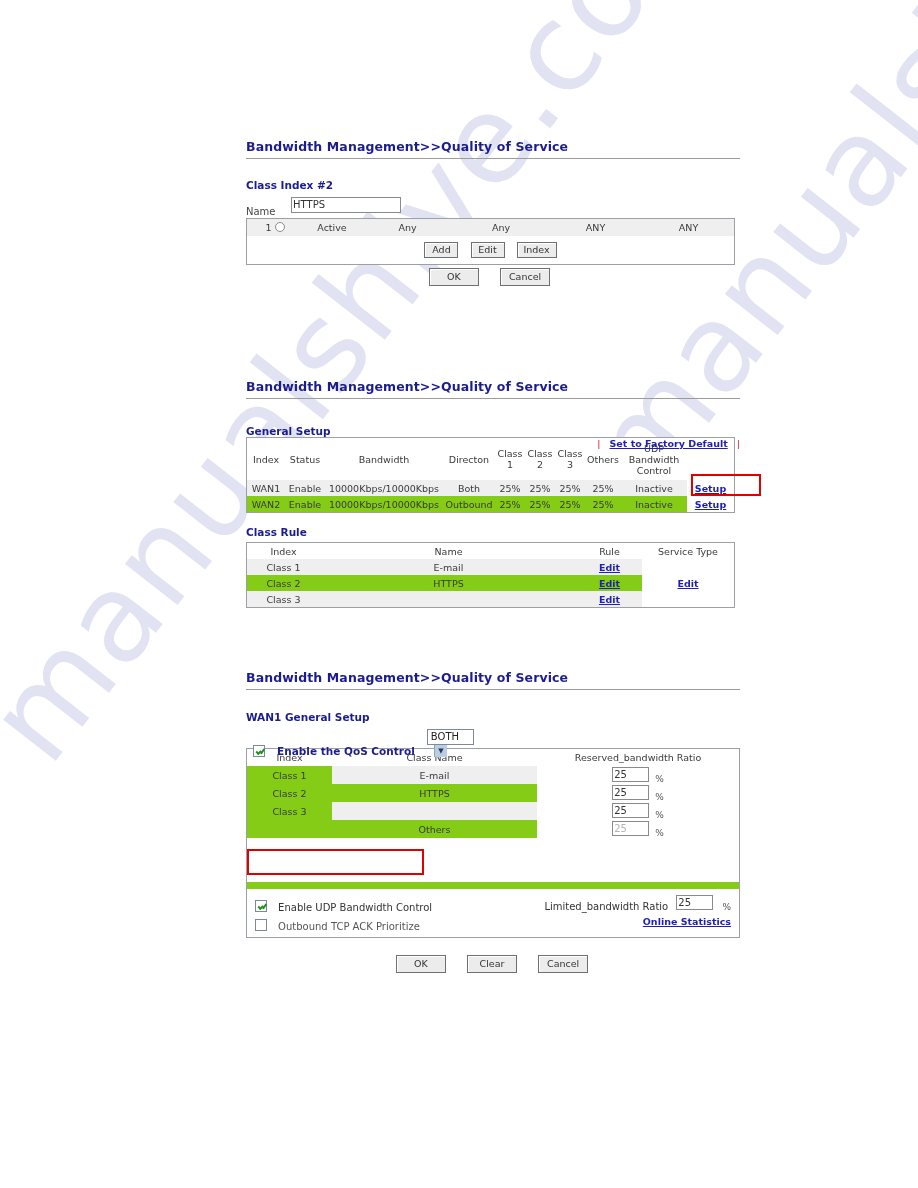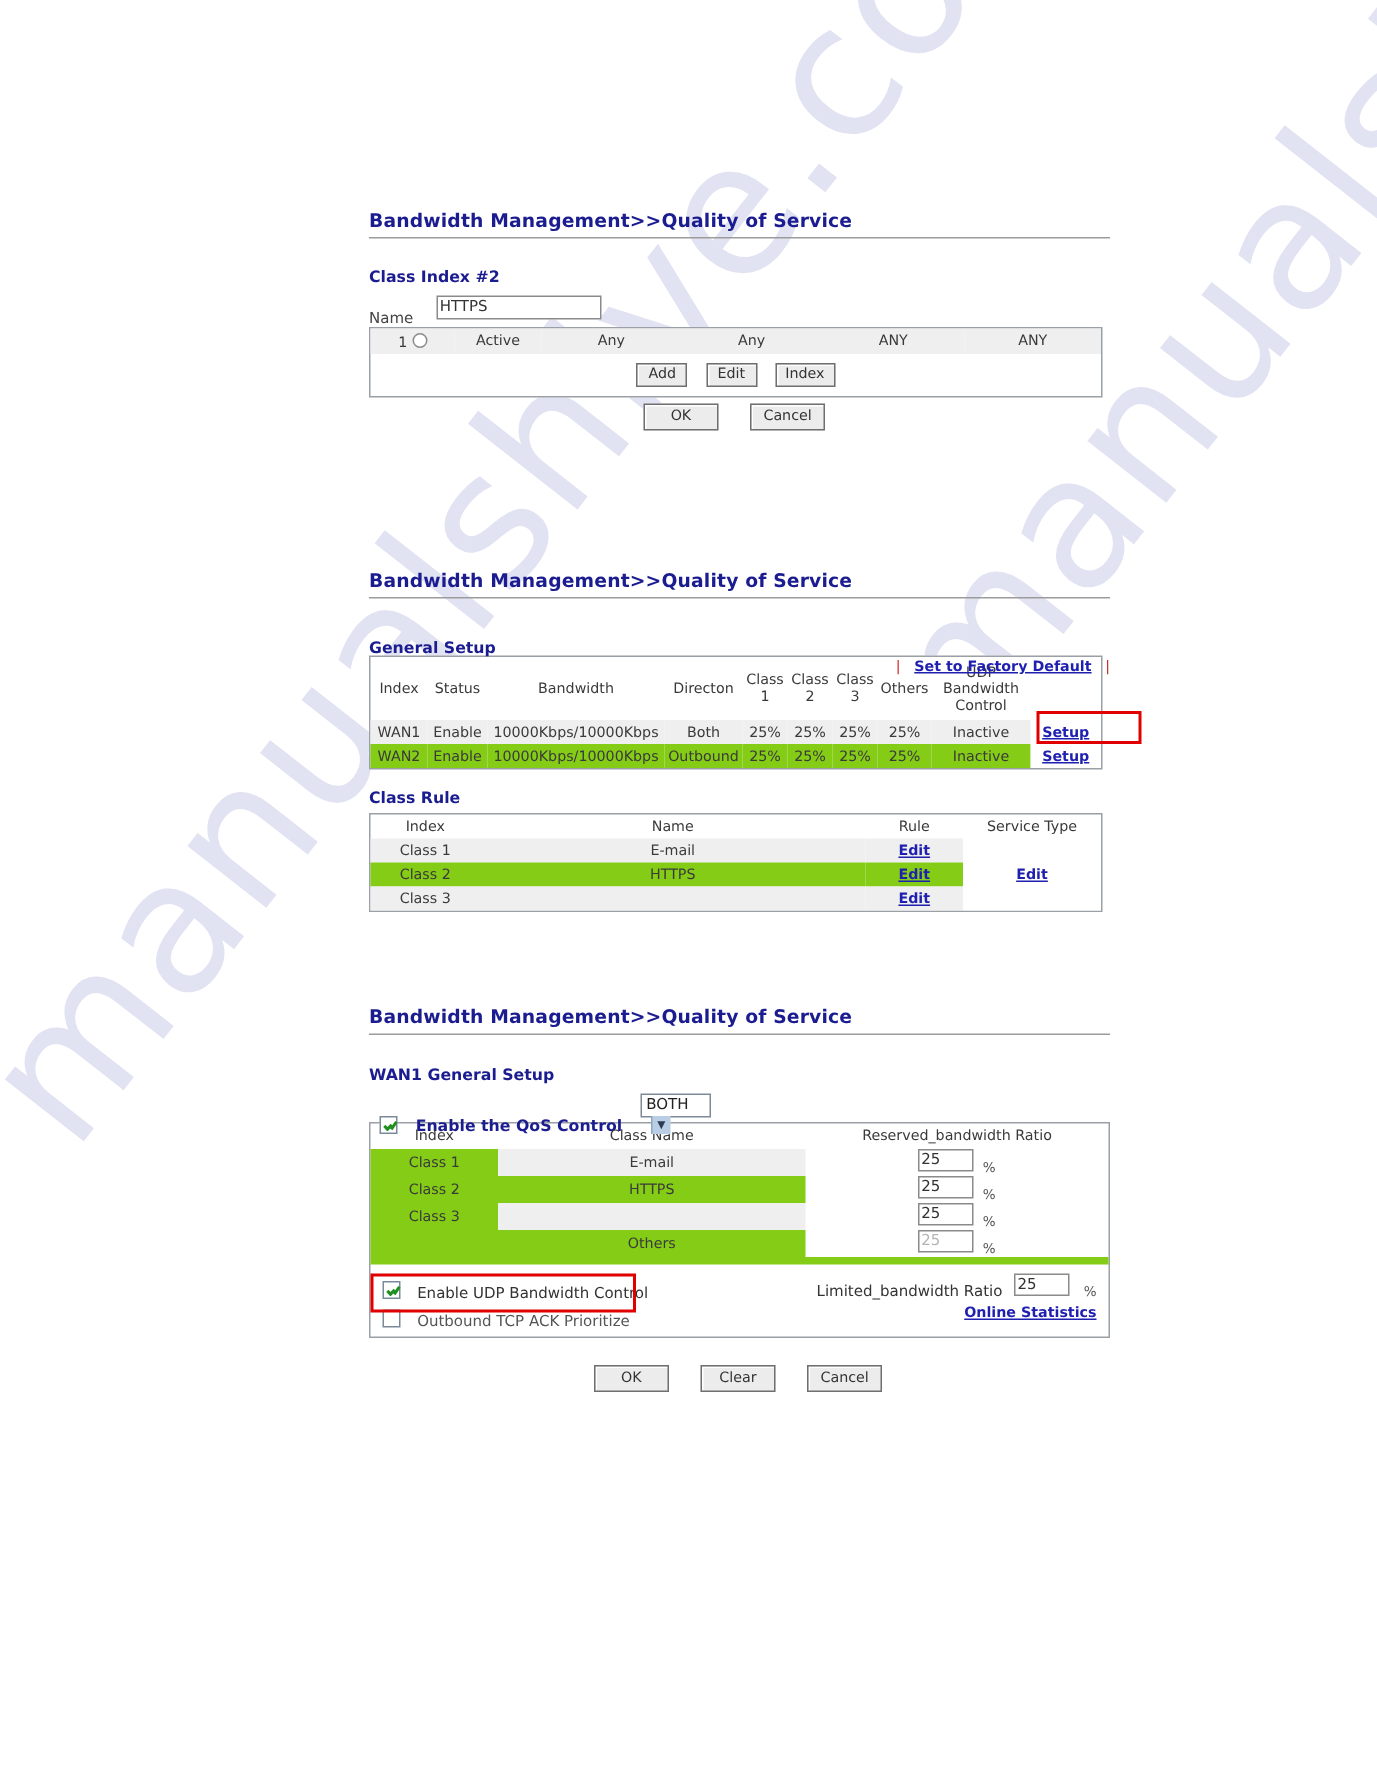--- a/index.html
+++ b/index.html
@@ -359,21 +359,21 @@
           <td class="zebra-b hd" style="height:18px;"></td>
           <td class="zebra-b">Others</td>
           <td>
             <span class="txtin dim" style="width:33px;text-align:left;">25</span>
             <span style="font-size:9px;color:#555;margin-left:3px;">%</span>
           </td>
         </tr>
       </tbody>
         </table>
 
-      <div style="border-top:5px solid #84cc16;padding:7px 8px 3px 8px;position:relative;height:16px;">
+      <div style="border-top:7px solid #84cc16;padding:7px 8px 3px 8px;position:relative;height:16px;margin-top:44px;">
         <span class="cb on"></span>
         <span style="font-size:10px;color:#333;margin-left:6px;">Enable UDP Bandwidth Control</span>
         <span style="position:absolute;right:8px;top:6px;white-space:nowrap;">
           <span style="font-size:10px;color:#333;">Limited_bandwidth Ratio</span>
           <span class="txtin" style="width:33px;text-align:left;margin-left:3px;">25</span>
           <span style="font-size:9px;color:#555;margin-left:4px;">%</span>
         </span>
       </div>
 
       <div style="padding:0 8px 7px 8px;position:relative;height:15px;">

